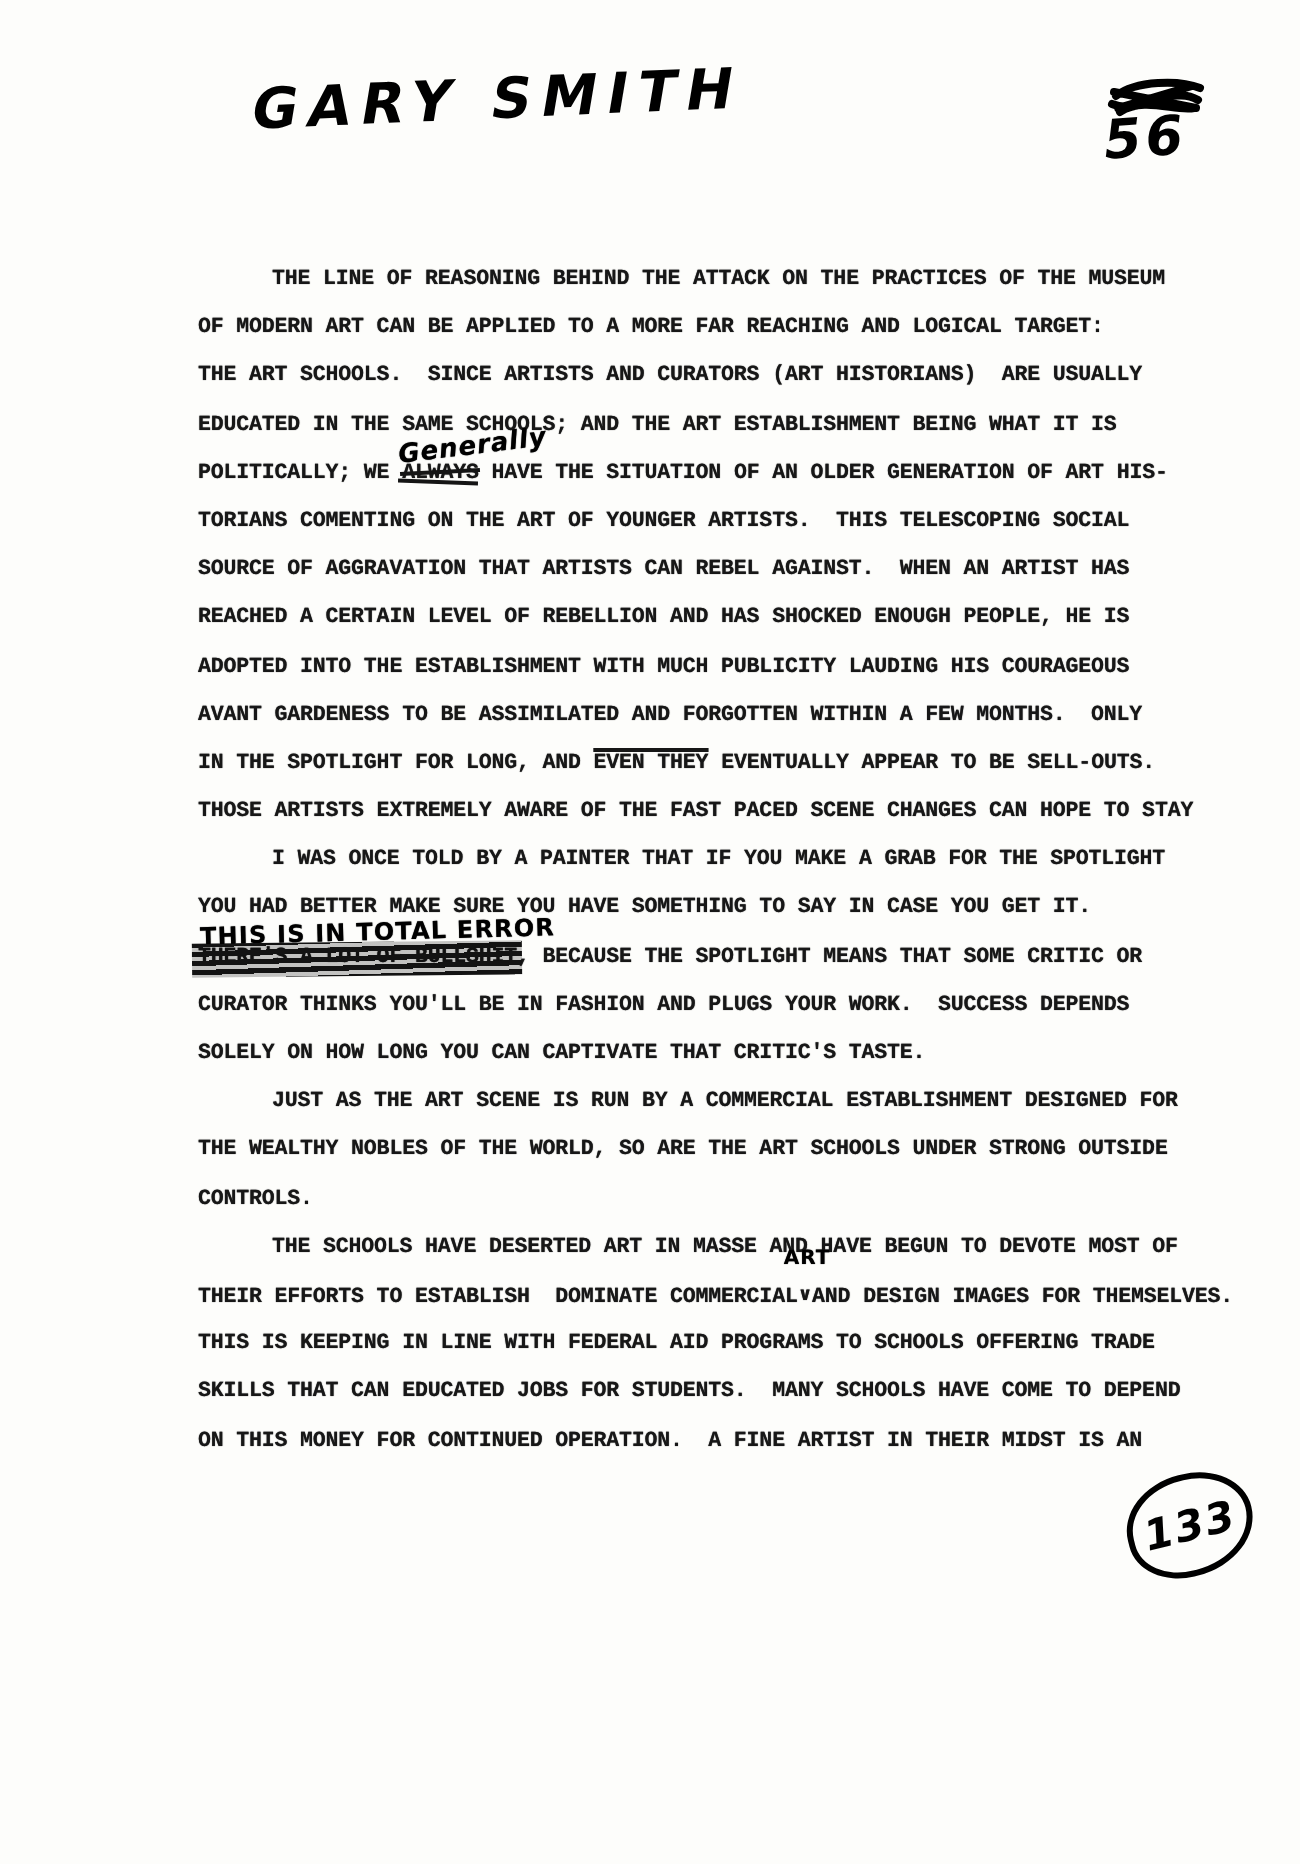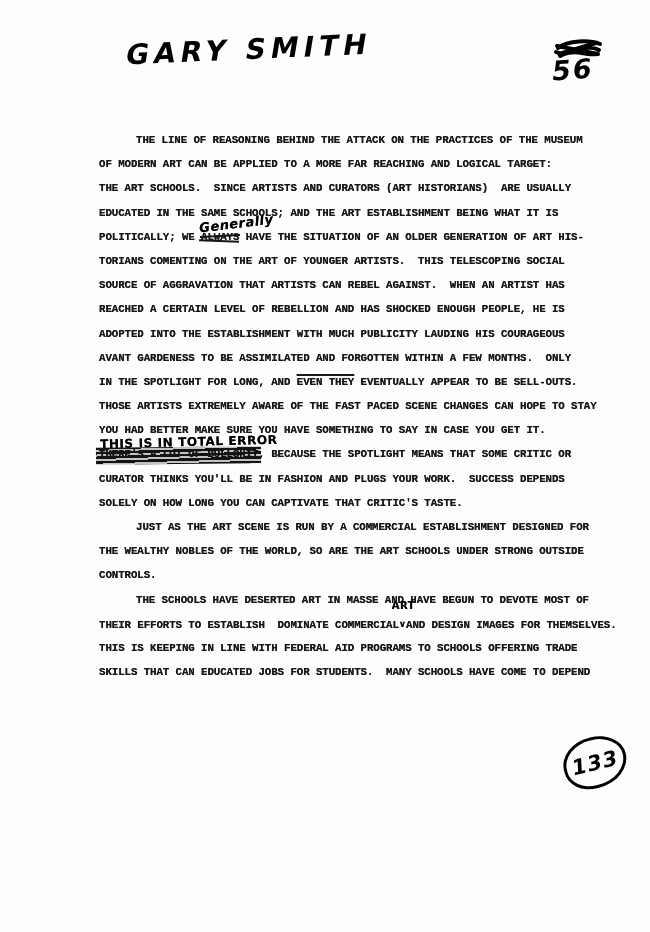--- a/index.html
+++ b/index.html
@@ -82,28 +82,30 @@
     <div class="tline">THE ART SCHOOLS.  SINCE ARTISTS AND CURATORS (ART HISTORIANS)  ARE USUALLY</div>
     <div class="tline">EDUCATED IN THE SAME SCHOOLS; AND THE ART ESTABLISHMENT BEING WHAT IT IS</div>
     <div class="tline"><span>POLITICALLY; WE </span><span class="rel"><span class="struck">ALWAYS</span><span class="hw hw-generally">Generally</span></span><span> HAVE THE SITUATION OF AN OLDER GENERATION OF ART HIS-</span></div>
     <div class="tline">TORIANS COMENTING ON THE ART OF YOUNGER ARTISTS.  THIS TELESCOPING SOCIAL</div>
     <div class="tline">SOURCE OF AGGRAVATION THAT ARTISTS CAN REBEL AGAINST.  WHEN AN ARTIST HAS</div>
     <div class="tline">REACHED A CERTAIN LEVEL OF REBELLION AND HAS SHOCKED ENOUGH PEOPLE, HE IS</div>
     <div class="tline">ADOPTED INTO THE ESTABLISHMENT WITH MUCH PUBLICITY LAUDING HIS COURAGEOUS</div>
     <div class="tline">AVANT GARDENESS TO BE ASSIMILATED AND FORGOTTEN WITHIN A FEW MONTHS.  ONLY</div>
     <div class="tline"><span>IN THE SPOTLIGHT FOR LONG, AND </span><span class="overl">EVEN THEY</span><span> EVENTUALLY APPEAR TO BE SELL-OUTS.</span></div>
     <div class="tline">THOSE ARTISTS EXTREMELY AWARE OF THE FAST PACED SCENE CHANGES CAN HOPE TO STAY</div>
+    <div class="tline indent">I WAS ONCE TOLD BY A PAINTER THAT IF YOU MAKE A GRAB FOR THE SPOTLIGHT</div>
     <div class="tline">YOU HAD BETTER MAKE SURE YOU HAVE SOMETHING TO SAY IN CASE YOU GET IT.</div>
     <div class="tline"><span class="rel"><span class="blotted">THERE'S A LOT OF BULLSHIT</span><span class="hw hw-error">THIS IS IN TOTAL ERROR</span></span><span>, BECAUSE THE SPOTLIGHT MEANS THAT SOME CRITIC OR</span></div>
     <div class="tline">CURATOR THINKS YOU'LL BE IN FASHION AND PLUGS YOUR WORK.  SUCCESS DEPENDS</div>
     <div class="tline">SOLELY ON HOW LONG YOU CAN CAPTIVATE THAT CRITIC'S TASTE.</div>
     <div class="tline indent">JUST AS THE ART SCENE IS RUN BY A COMMERCIAL ESTABLISHMENT DESIGNED FOR</div>
     <div class="tline">THE WEALTHY NOBLES OF THE WORLD, SO ARE THE ART SCHOOLS UNDER STRONG OUTSIDE</div>
     <div class="tline">CONTROLS.</div>
     <div class="tline indent">THE SCHOOLS HAVE DESERTED ART IN MASSE AND HAVE BEGUN TO DEVOTE MOST OF</div>
     <div class="tline"><span>THEIR EFFORTS TO ESTABLISH  DOMINATE COMMERCIAL</span><span class="caret-slot"><span class="hw-caret">∨</span><span class="hw hw-art">ART</span></span><span>AND DESIGN IMAGES FOR THEMSELVES.</span></div>
     <div class="tline">THIS IS KEEPING IN LINE WITH FEDERAL AID PROGRAMS TO SCHOOLS OFFERING TRADE</div>
     <div class="tline">SKILLS THAT CAN EDUCATED JOBS FOR STUDENTS.  MANY SCHOOLS HAVE COME TO DEPEND</div>
+    <div class="tline">ON THIS MONEY FOR CONTINUED OPERATION.  A FINE ARTIST IN THEIR MIDST IS AN</div>
   </div>
 
   <div class="hw hw-circle">133</div>
 
 </div>
 
 </body></html>

